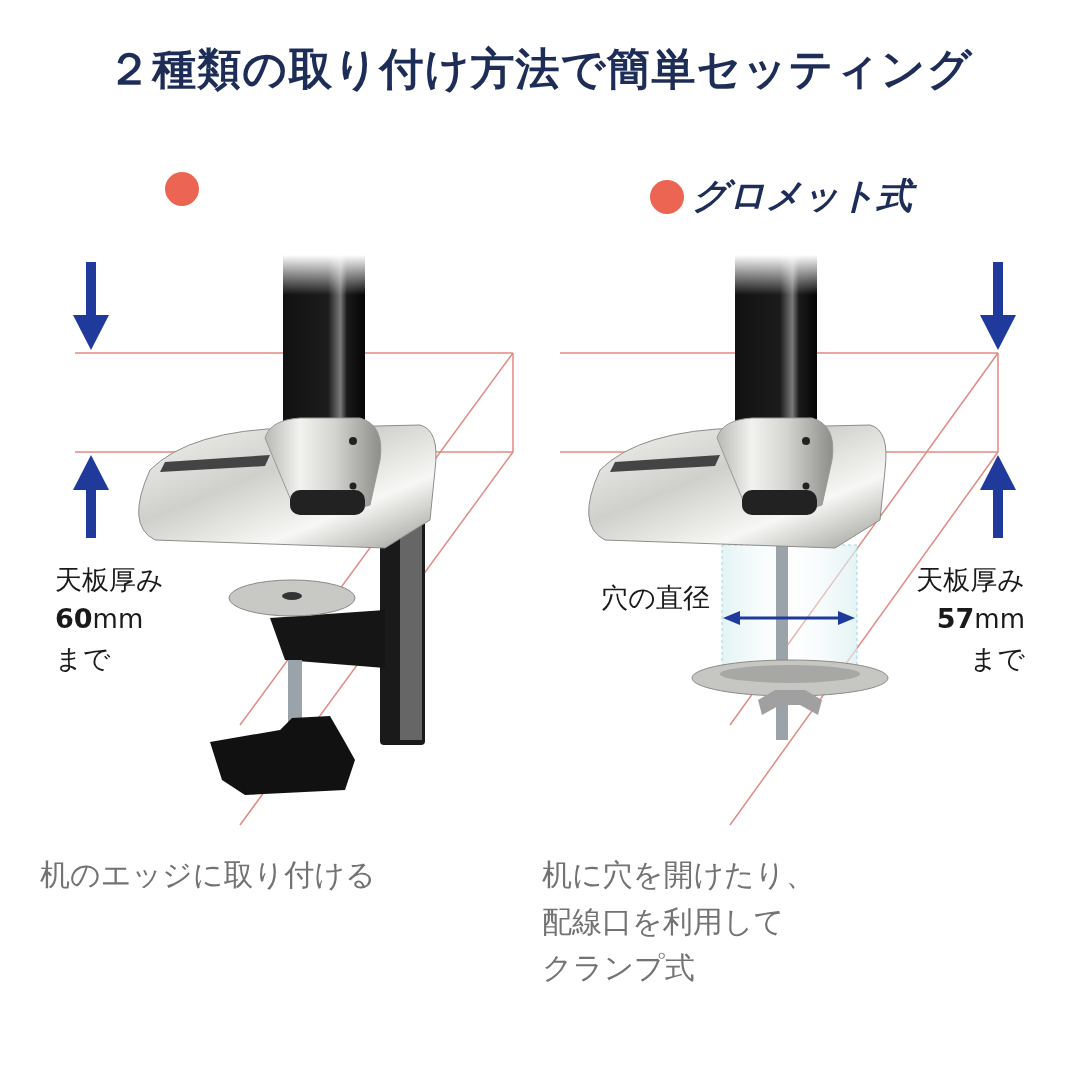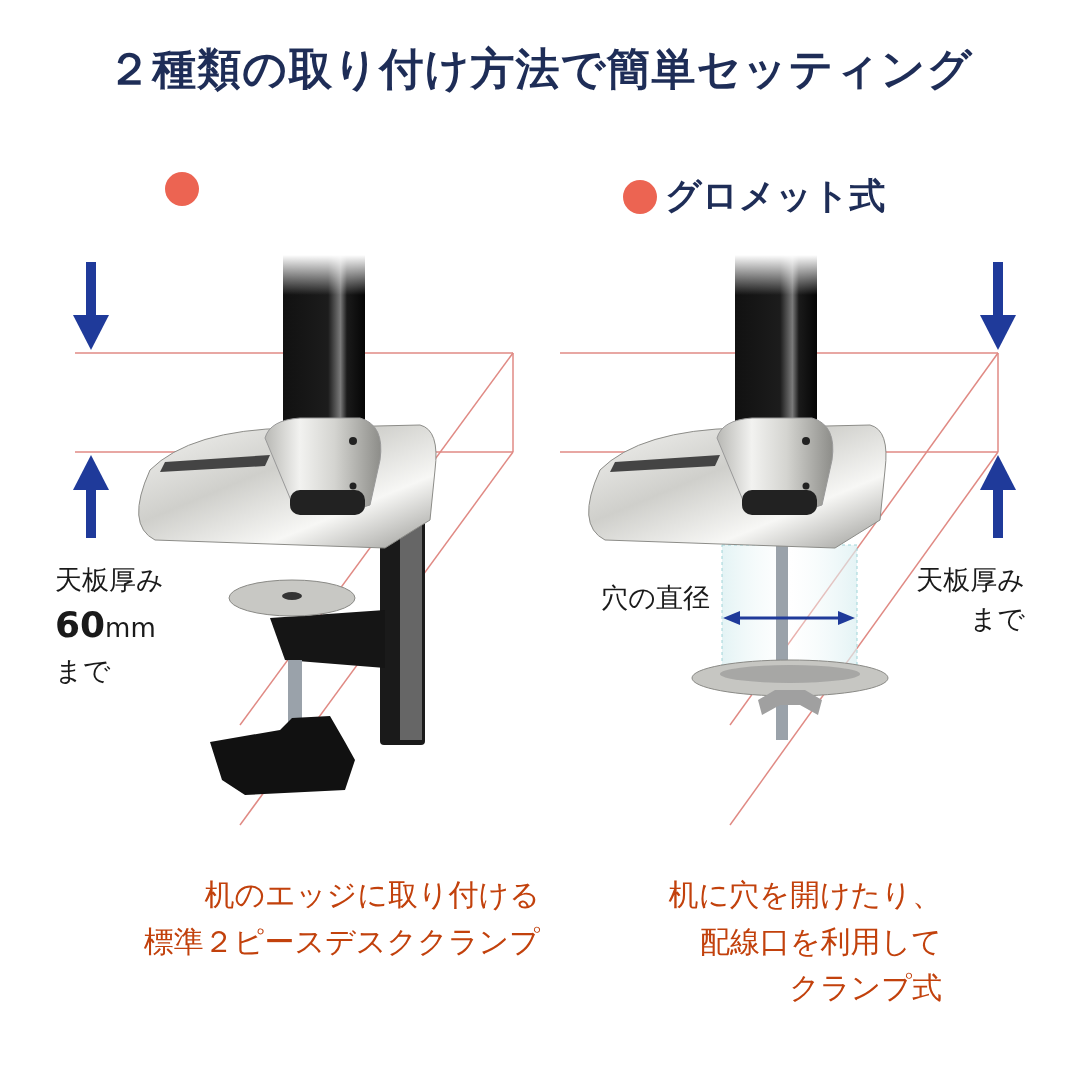--- a/index.html
+++ b/index.html
@@ -4,34 +4,34 @@
 <style>
   html, body { margin:0; padding:0; background:#ffffff; }
   body { width:1080px; height:1080px; position:relative; overflow:hidden;
          font-family:"DejaVu Sans", "Liberation Sans", sans-serif; color:#1a1a1a; }
   .abs { position:absolute; }
   .title { left:0; top:40px; width:1080px; text-align:center; font-size:44px; font-weight:bold;
            color:#1e2d57; letter-spacing:1px; }
   .section-h { top:172px; font-size:36px; font-weight:bold; color:#1e2d57; display:flex; align-items:center; }
   .dot { width:34px; height:34px; border-radius:50%; background:#ec6452; margin-right:8px; display:inline-block; }
   .lbl { font-size:27px; line-height:1.45; color:#1a1a1a; }
-  .lbl .big { font-size:36px; font-weight:bold; }
+  .lbl .big { font-size:27px; font-weight:bold; }
   .lbl .unit { font-size:26px; }
-  .cap { font-size:30px; text-align:right; line-height:1.55; color:#c2410c;margin-top:20px; }
+  .cap { font-size:30px; text-align:left; line-height:1.55; color:#737373; }
   svg.art { position:absolute; left:0; top:0; }
 </style>
 </head>
 <body>
 
 <div class="abs title">２種類の取り付け方法で簡単セッティング</div>
 
 <div class="abs section-h" style="left:165px;">
   <span class="dot"></span>
 </div>
-<div class="abs section-h" style="left:623px;">
+<div class="abs section-h" style="left:650px;font-style:italic;">
   <span class="dot"></span>
   <span>グロメット式</span>
 </div>
 
 <svg class="art" width="1080" height="1080" viewBox="0 0 1080 1080">
   <defs>
     <linearGradient id="pole" x1="0" x2="1" y1="0" y2="0">
       <stop offset="0" stop-color="#111"></stop>
       <stop offset="0.55" stop-color="#1c1c1c"></stop>
       <stop offset="0.7" stop-color="#7a7a7a"></stop>
@@ -154,24 +154,24 @@
   <div><span class="big">60</span><span class="unit">mm</span></div>
   <div>まで</div>
 </div>
 
 <div class="abs lbl" style="left:530px; top:578px; text-align:right; width:180px;">
   <div>穴の直径</div>
 </div>
 
 <div class="abs lbl" style="left:880px; top:560px; text-align:right; width:145px;">
   <div>天板厚み</div>
+  <div><span class="big">57</span><span class="unit">mm</span></div>
   <div>まで</div>
 </div>
 
 <div class="abs cap" style="left:40px; top:852px; width:500px;">
   <div>机のエッジに取り付ける</div>
-  <div>標準２ピースデスククランプ</div>
 </div>
 <div class="abs cap" style="left:542px; top:852px; width:400px;">
   <div>机に穴を開けたり、</div>
   <div>配線口を利用して</div>
   <div>クランプ式</div>
 </div>
 
 </body></html>

